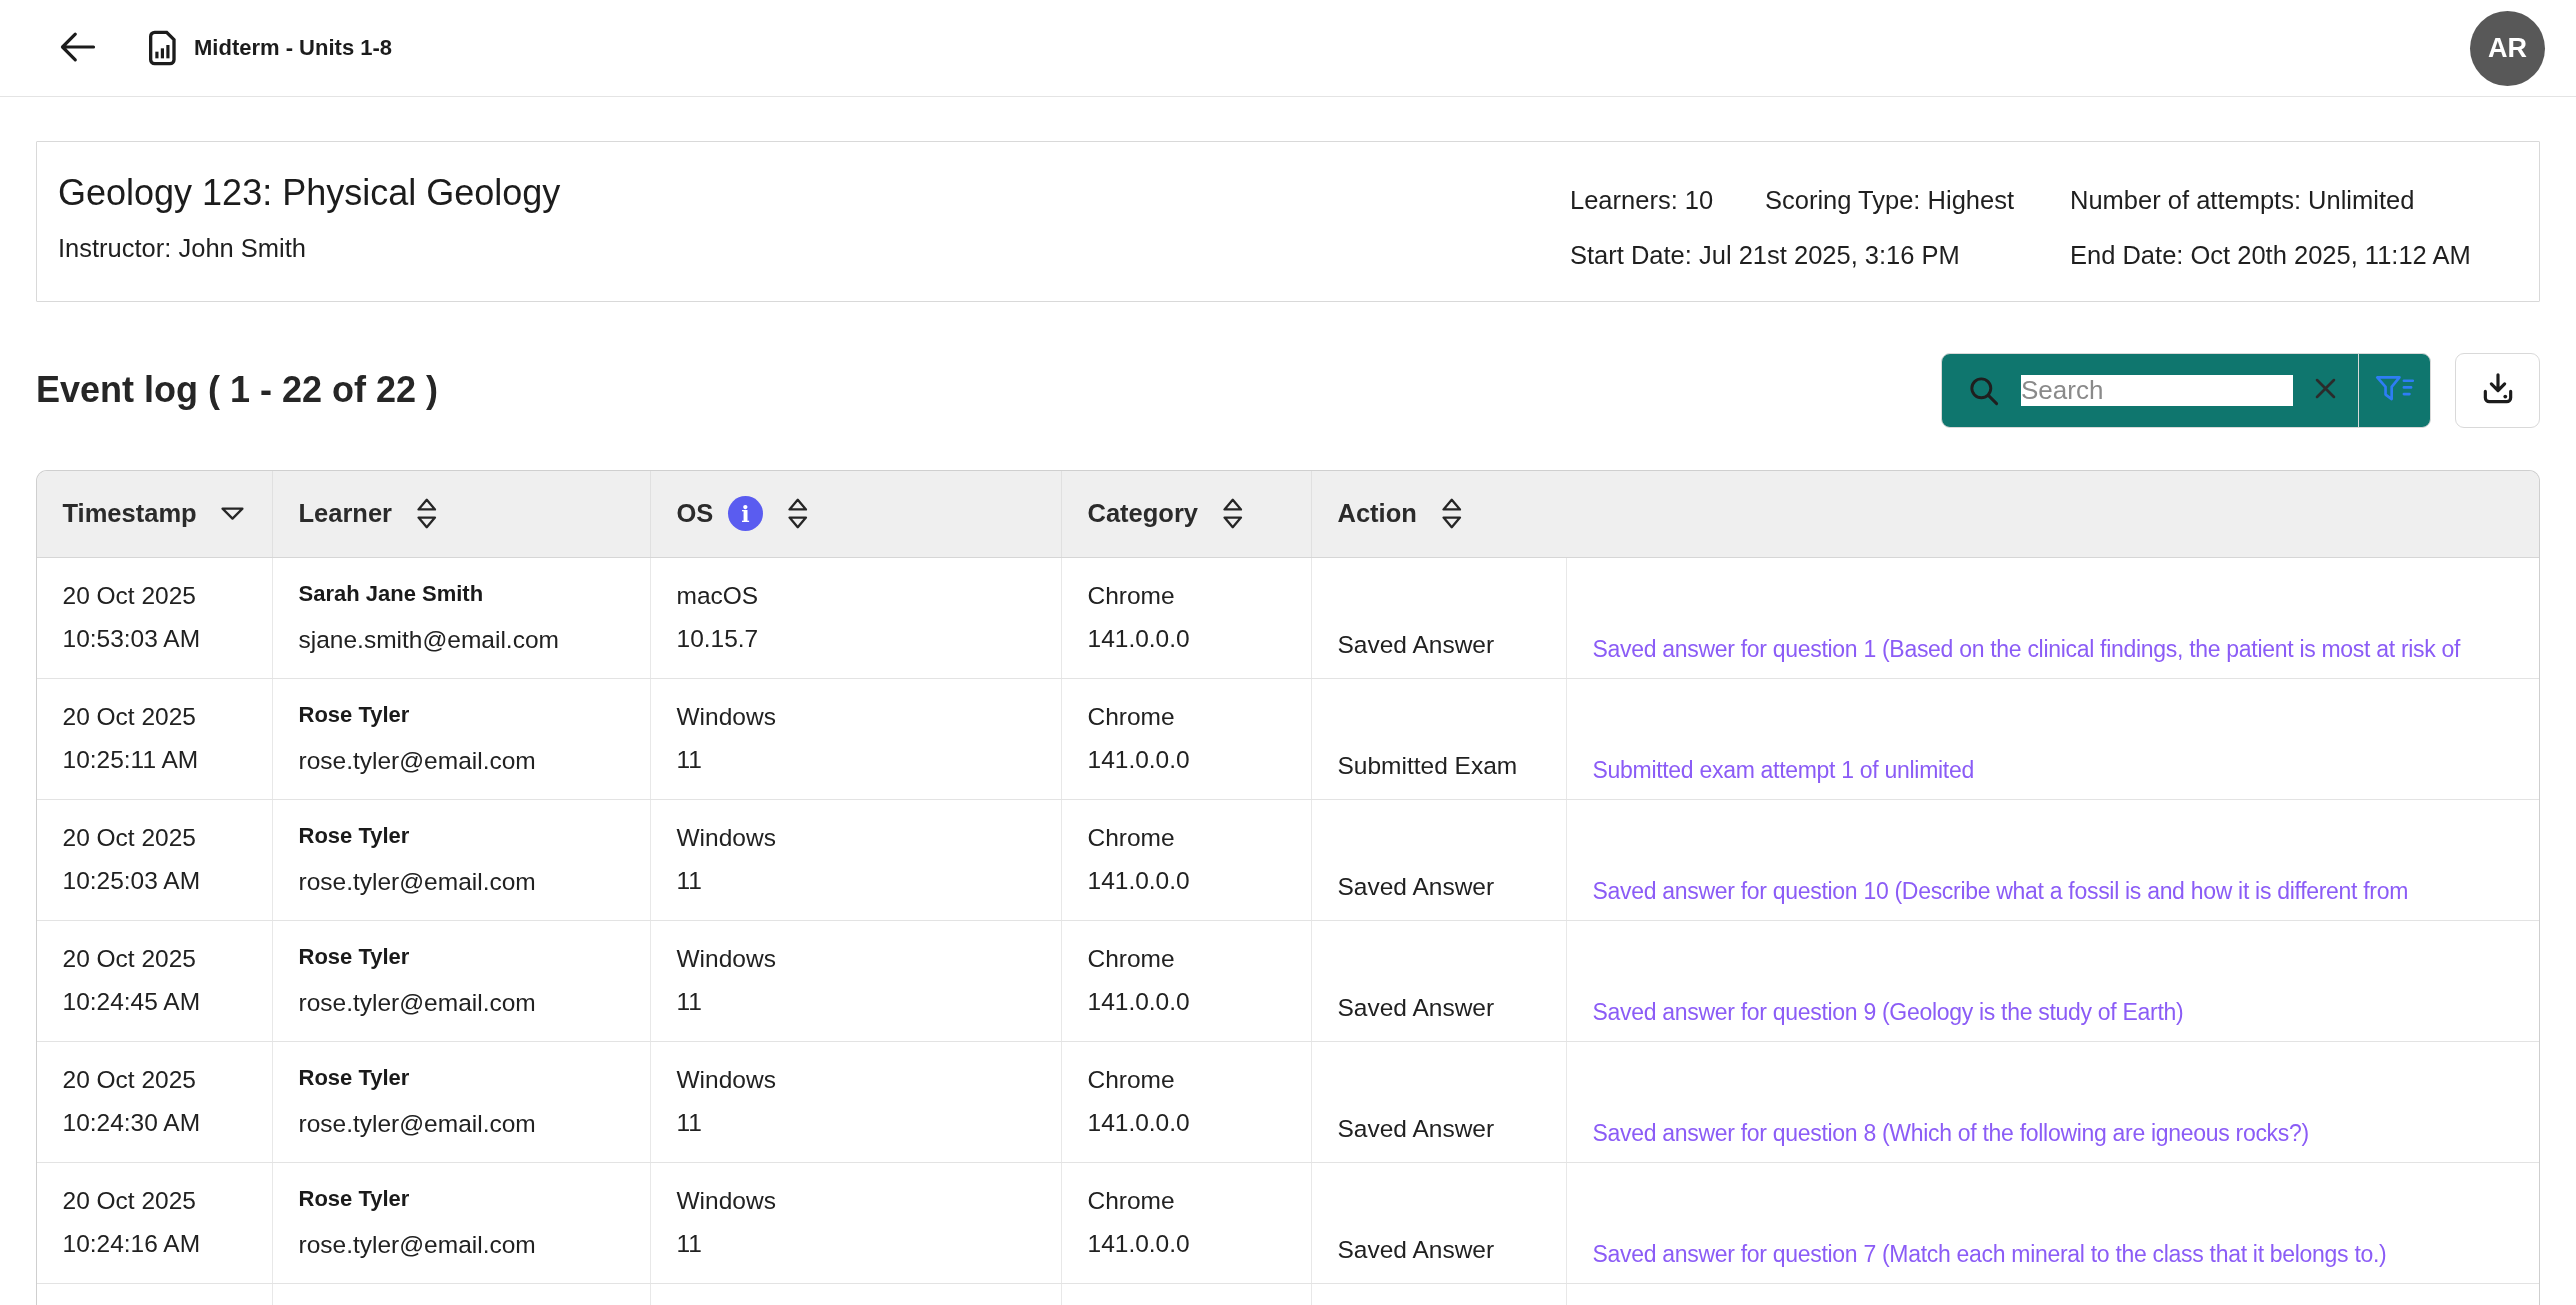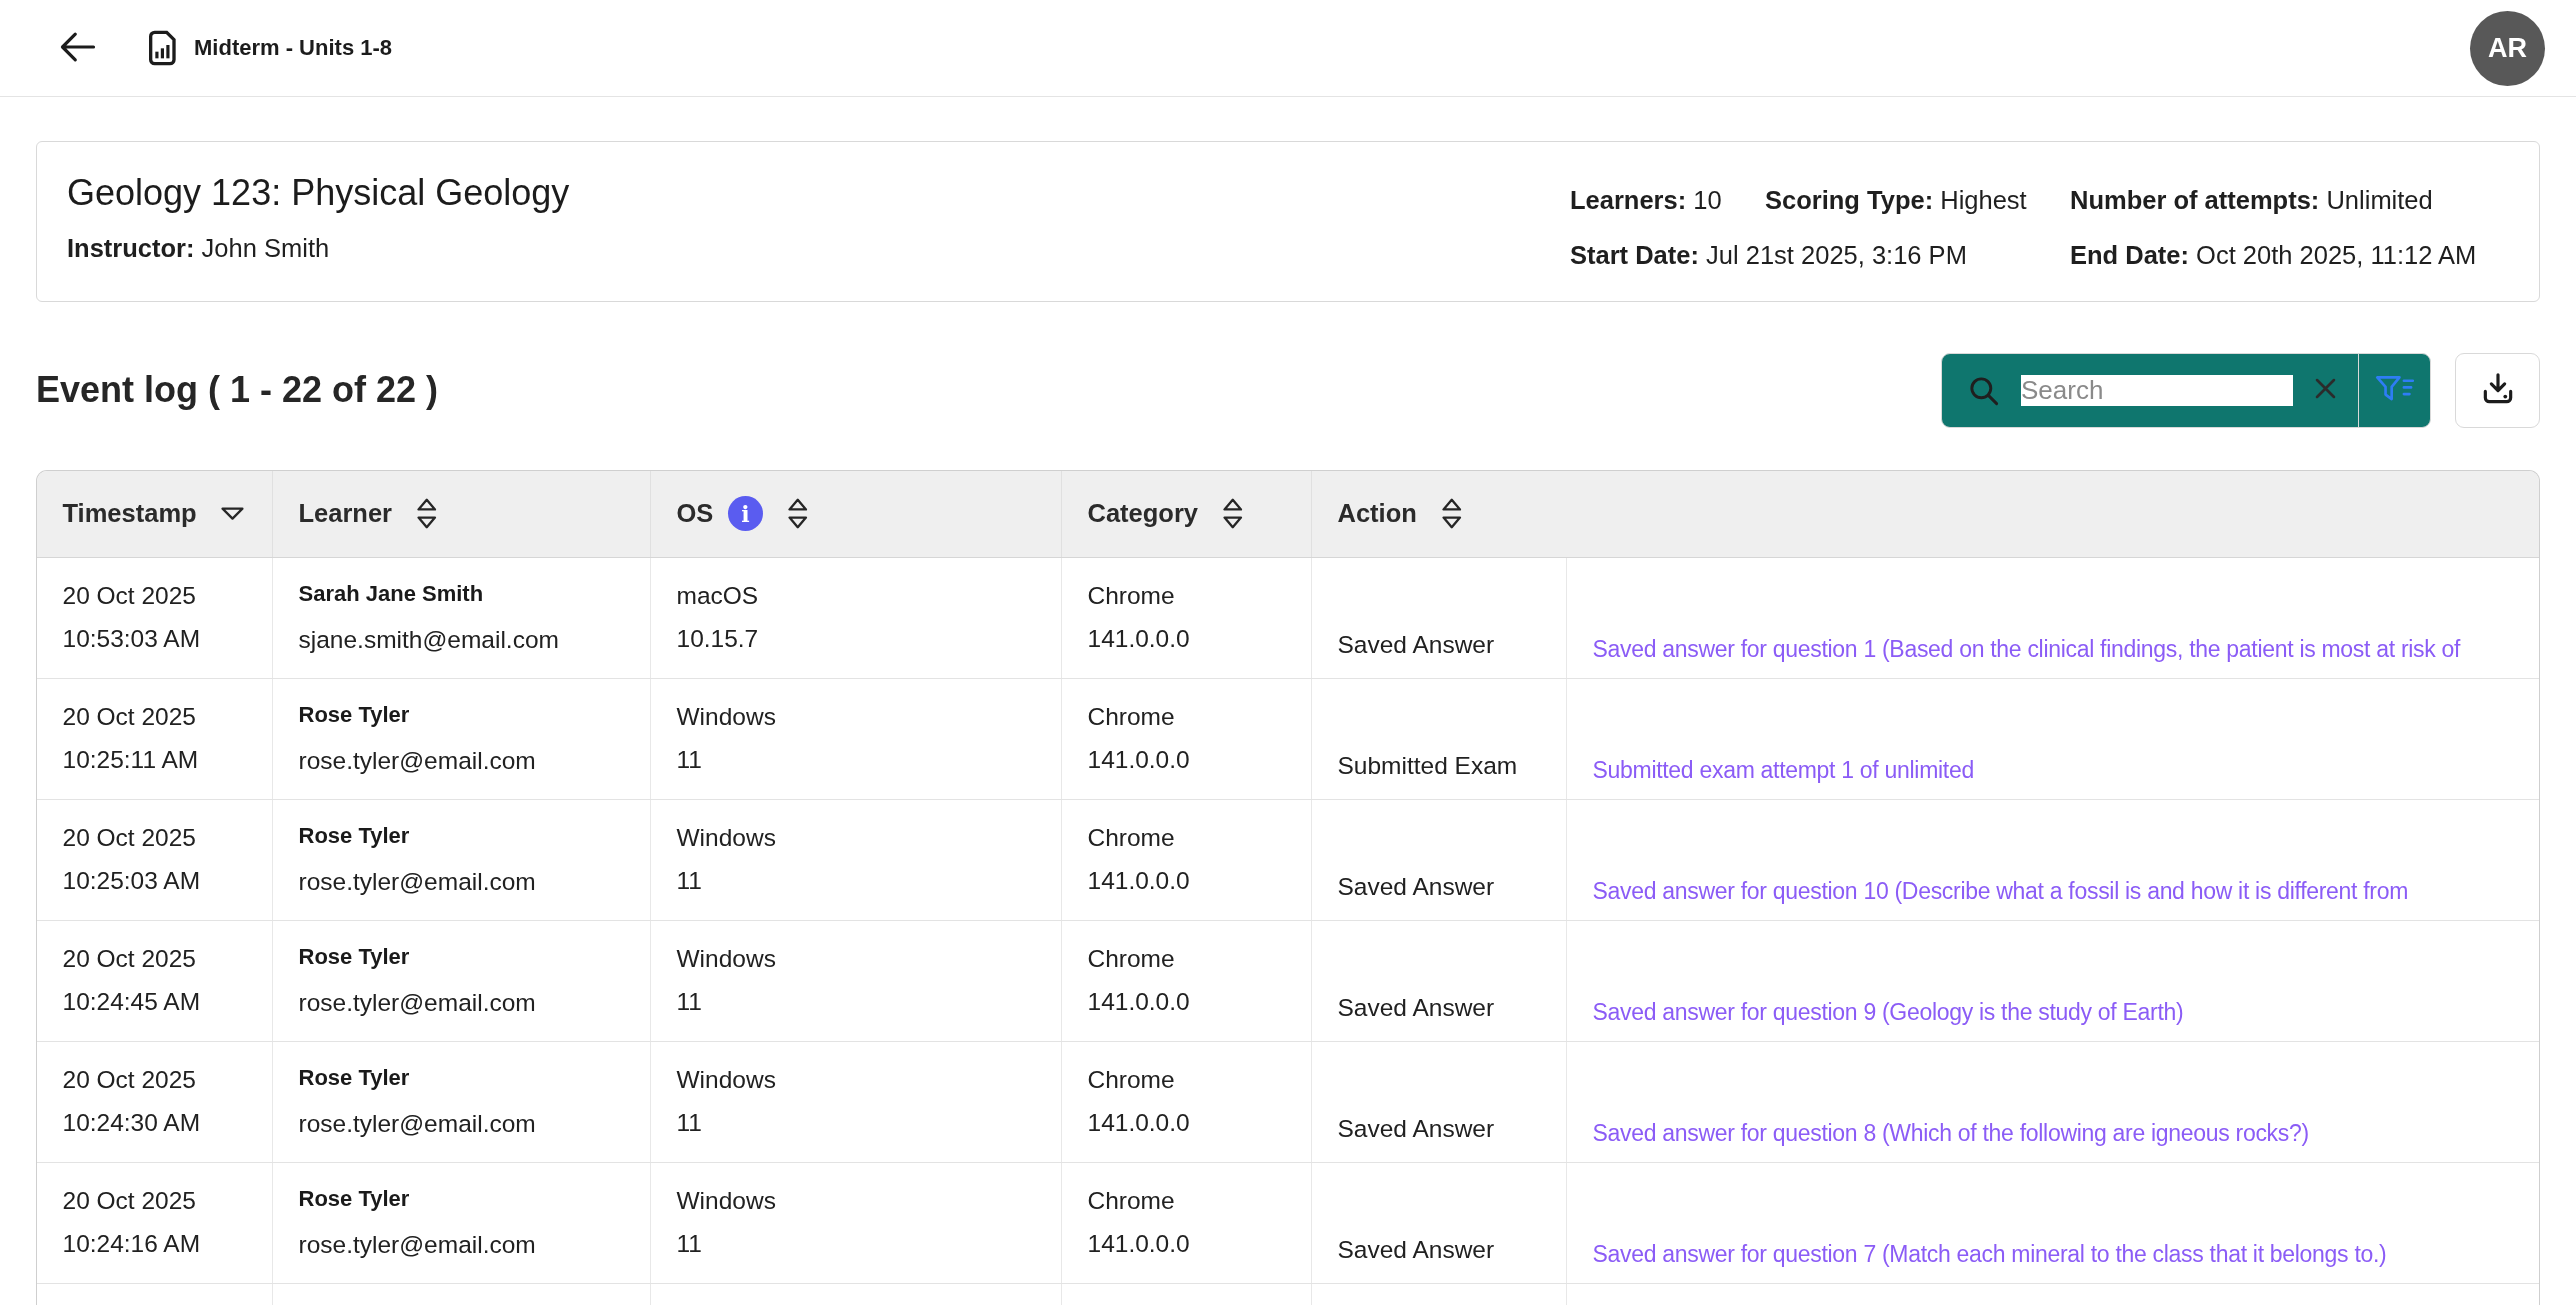--- a/index.html
+++ b/index.html
@@ -10,26 +10,26 @@
   .topbar { height:97px; display:flex; align-items:center; padding:0 31px 0 50px;
     border-bottom:1.8px solid #e4e4e4; background:#fff; }
   .back-btn { width:55px; height:55px; display:flex; align-items:center; justify-content:center;
     background:none; border:none; cursor:pointer; }
   .doc-icon { margin-left:38px; display:flex; align-items:center; }
   .topbar-title { font-size:22px; font-weight:700; color:#1c1c1c; margin-left:11px; }
   .avatar { margin-left:auto; width:75px; height:75px; border-radius:50%; background:#585858;
     color:#fff; font-size:27px; font-weight:700; display:flex; align-items:center; justify-content:center; }
 
   
-  .card { margin:44px 36px 0 36px; border:1.8px solid #d9d9d9; border-radius:6px;
-    padding:27px 29px 29px 30px; display:flex; background:#fff; }
+  .card { margin:44px 36px 0 36px; border:1.8px solid #d9d9d9; border-radius:1px;
+    padding:27px 29px 29px 21px; display:flex; background:#fff; }
   .card-left { flex:1; min-width:0; }
   .card-title { font-size:36px; font-weight:500; color:#1c1c1c; line-height:47px; }
   .instructor { margin-top:14.5px; font-size:25.5px; line-height:35px; }
-  .bold { font-weight:700; }
+  .bold { font-weight:400; }
   .card-right { width:940px; padding-top:14.5px; display:grid;
     grid-template-columns:195px 305px 1fr; row-gap:22px; align-content:start;
     font-size:25.5px; line-height:33px; }
   .stat-start { grid-column:1 / 3; }
 
   
   .section-head { margin:51px 36px 42px 36px; display:flex; align-items:center; }
   .section-title { font-size:36px; font-weight:700; color:#262626; }
   .controls { margin-left:auto; display:flex; align-items:stretch; gap:23.6px; }
   .searchwrap { width:490px; height:75px; border:1.8px solid #d9d9d9; border-radius:9px;

